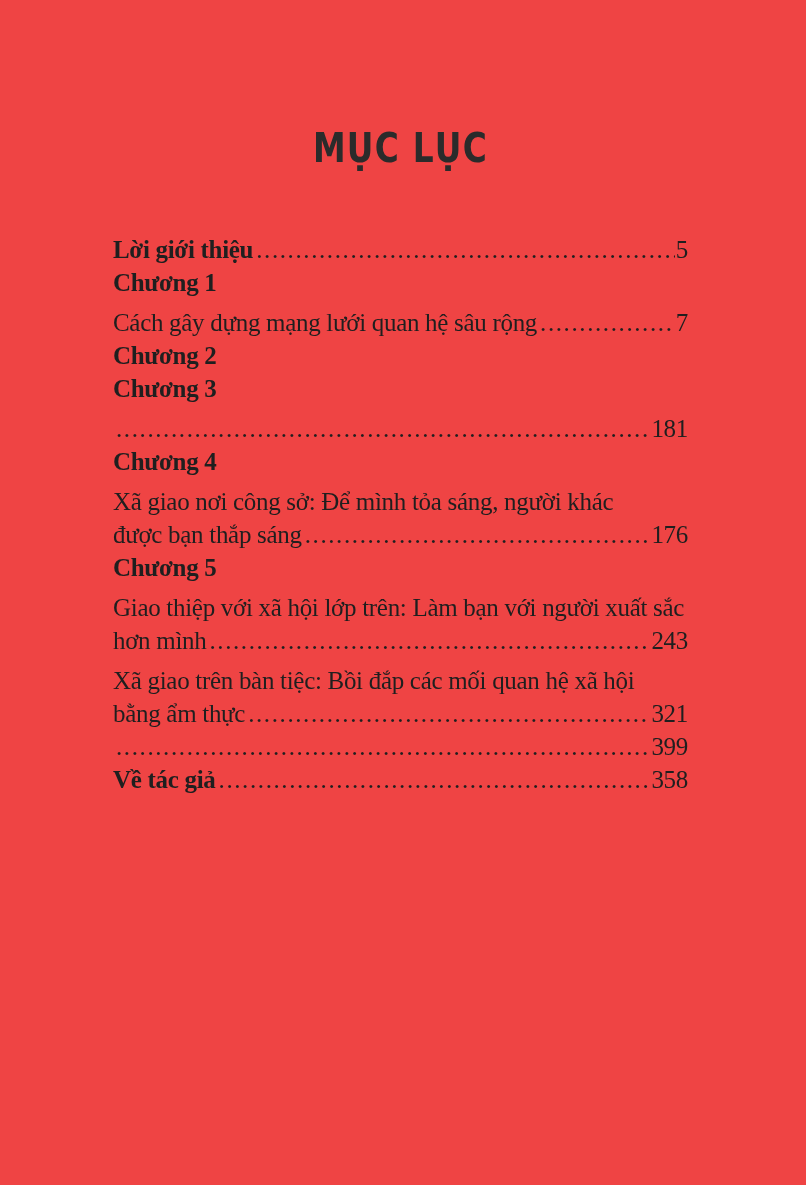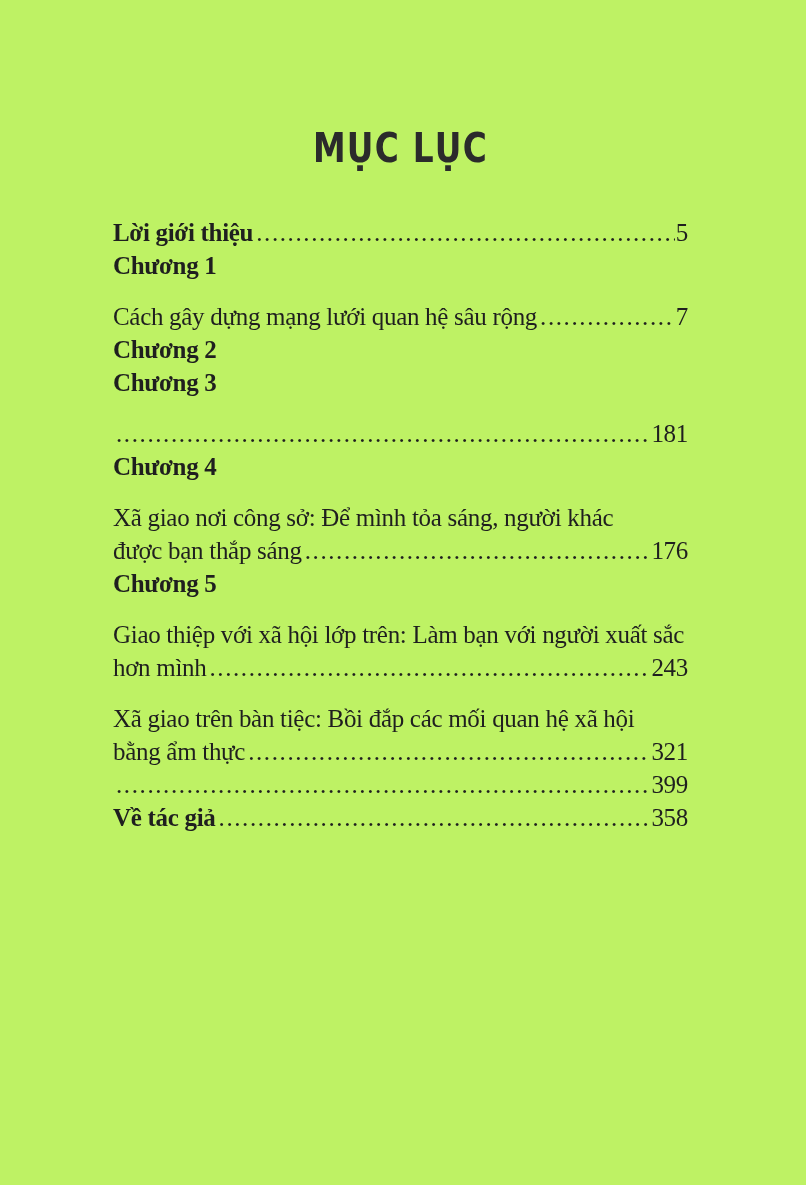--- a/index.html
+++ b/index.html
@@ -8,21 +8,21 @@
     width: 806px;
     height: 1185px;
     font-family: "Liberation Serif", serif;
     color: #1f1f1f;
     overflow: hidden;
   }
   .page {
     position: relative;
     width: 806px;
     height: 1185px;
-    background: #bef264;
+    background: #ef4444;
   }
   .content {
     position: absolute;
     left: 113px;
     top: 0;
     width: 575px;
   }
   .title {
     margin-top: 126px;
     font-family: "DejaVu Sans", sans-serif;
@@ -56,23 +56,23 @@
     letter-spacing: 1.6px;
     font-weight: 400;
   }
   .pagenum {
     flex: 0 0 auto;
     font-weight: 400;
     margin-left: 1px;
   }
   .heading { font-weight: 700; }
   .bold .txt { font-weight: 700; }
-  .intro-row { margin-top: 46px; align-items: flex-end; }
+  .intro-row { margin-top: 63px; align-items: flex-end; }
   .block-gap { }
-  .after-heading { margin-top: 18px; }
+  .after-heading { margin-top: 7px; }
 </style>
 </head>
 <body>
 
 <div class="page">
   <div class="content">
 
     <h1 class="title">MỤC LỤC</h1>
 
     <div class="row bold intro-row">

